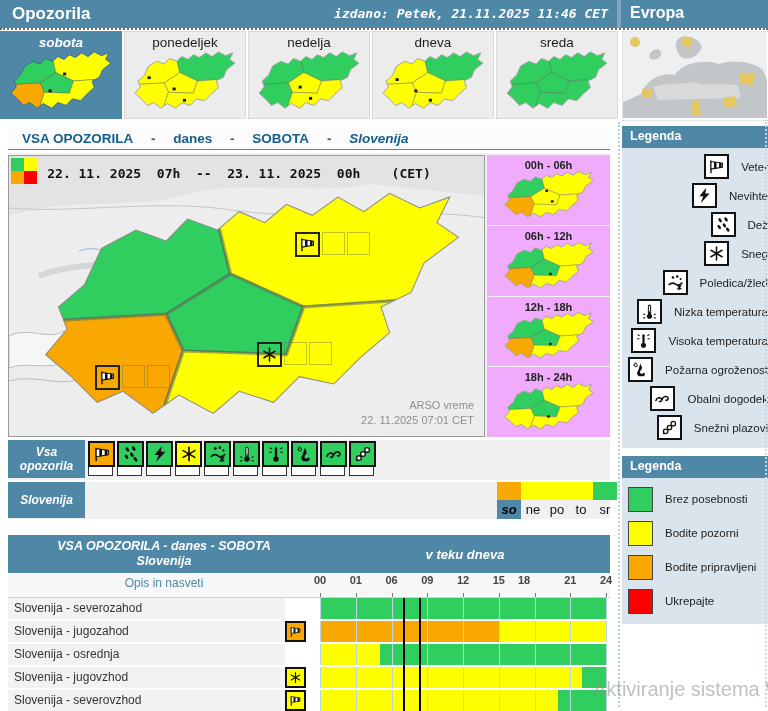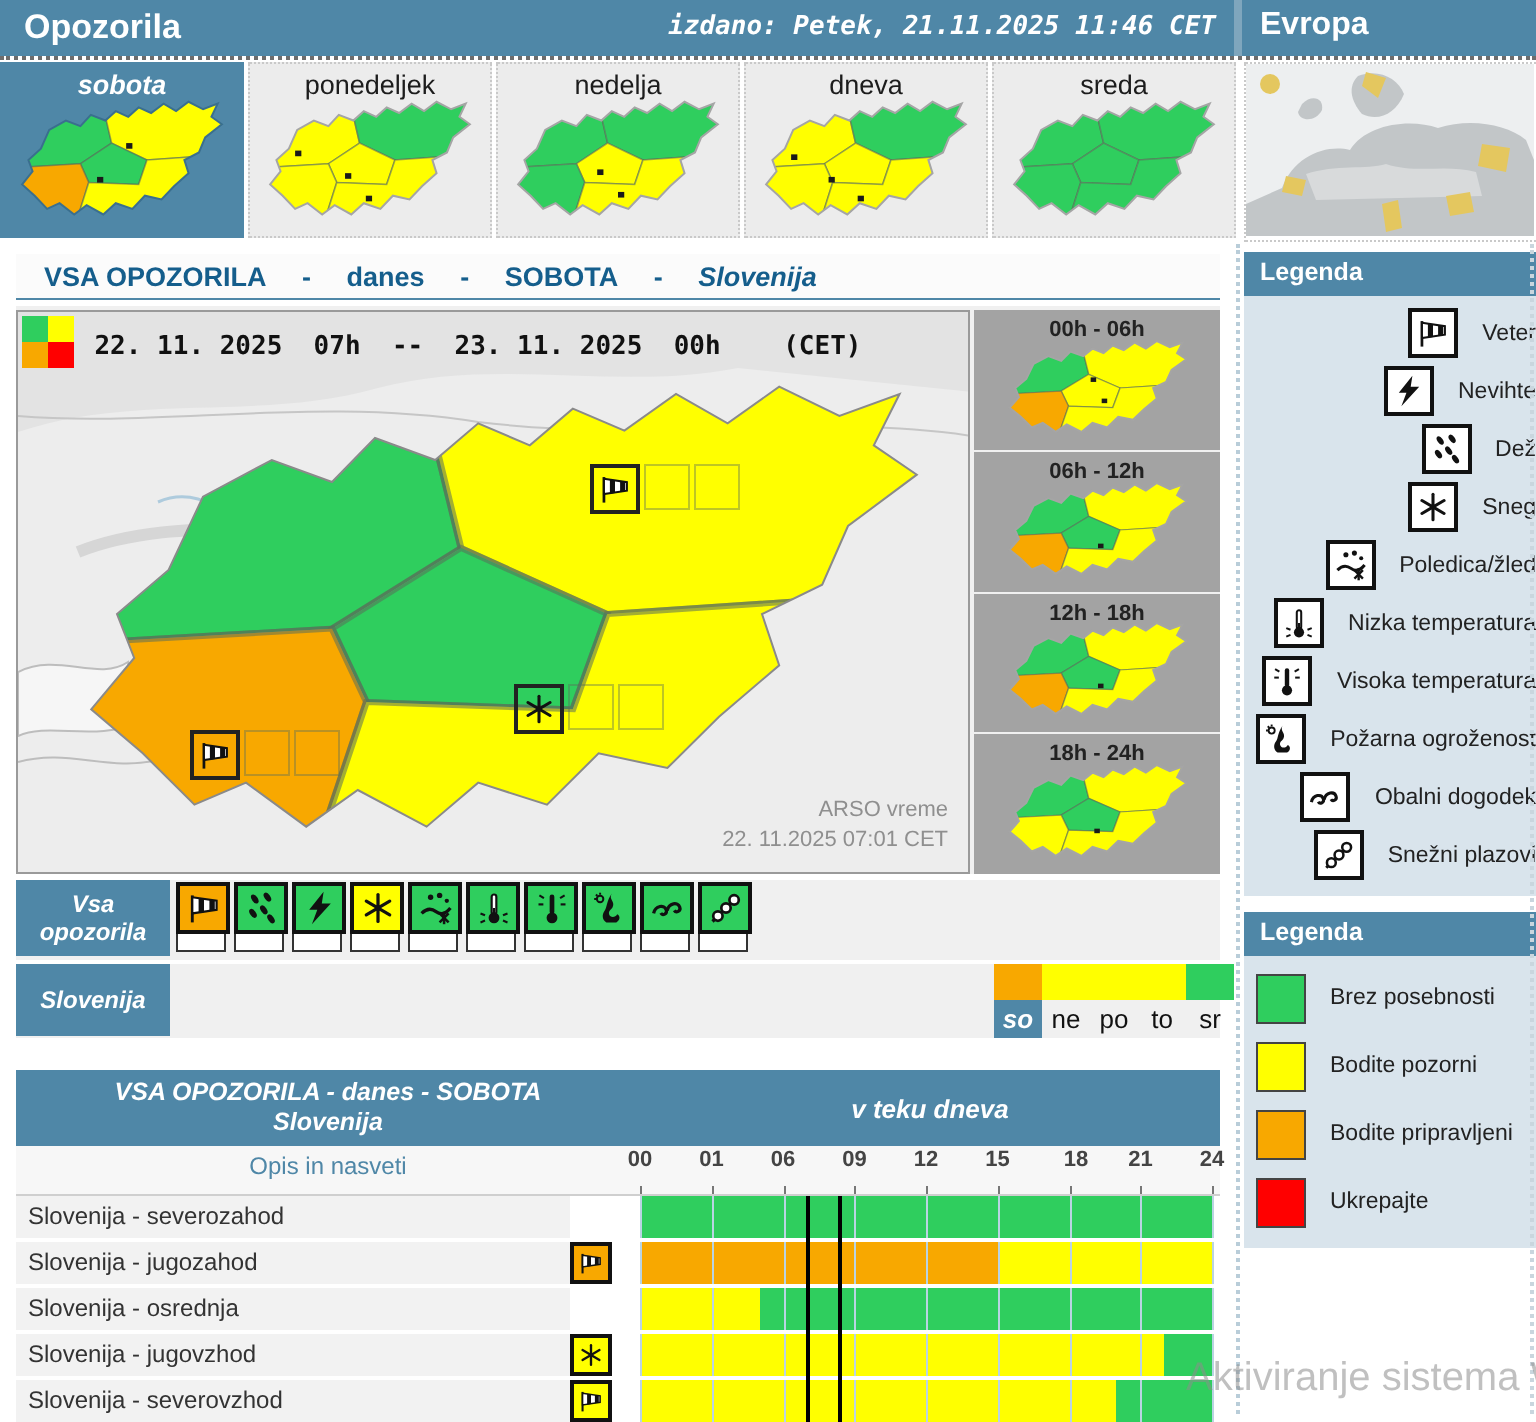--- a/index.html
+++ b/index.html
@@ -35,38 +35,38 @@
   .corner-legend{position:absolute;left:2px;top:2px;width:26px;height:26px;display:grid;
                  grid-template-columns:13px 13px;grid-template-rows:13px 13px;}
   .map-title{position:absolute;left:30px;top:10px;width:400px;text-align:center;font-size:13px;font-weight:bold;
              color:#111;font-family:"DejaVu Sans Mono",monospace;white-space:pre;}
   .map-attrib{position:absolute;right:10px;bottom:8px;text-align:right;font-size:11px;color:#8f8f8f;line-height:15px;}
   .slo-main{position:absolute;left:28px;top:30px;}
   .mapicon{position:absolute;display:flex;}
   .mapicon .ibox{width:21px;height:21px;border:2px solid #222;display:flex;align-items:center;justify-content:center;}
   .mapicon .ghost{width:21px;height:21px;border:1px solid rgba(90,110,90,.4);margin-left:2px;}
   .periods{position:absolute;left:479px;top:2px;width:123px;height:282px;display:flex;flex-direction:column;gap:1px;}
-  .pcell{flex:1;background:#a3a3a3;text-align:center;position:relative;cursor:pointer;}
+  .pcell{flex:1;background:#f0abfc;text-align:center;position:relative;cursor:pointer;}
   .pcell .plabel{font-size:11px;font-weight:bold;color:#222;margin-top:3px;display:inline-block;}
   .pcell .pmap{position:absolute;left:50%;transform:translateX(-50%);bottom:1px;}
   
   .strip1{position:absolute;left:8px;top:440px;width:602px;height:40px;background:#f0f0f0;}
   .blue-label{position:absolute;left:0;top:0;width:77px;background:#4f87a7;color:#fff;font-weight:bold;
               font-style:italic;font-size:12px;display:flex;align-items:center;justify-content:center;text-align:center;}
   .wicons{position:absolute;left:80px;top:1px;display:flex;gap:2px;}
   .wcell{width:27px;cursor:pointer;}
   .wcell .wbox{width:23px;height:22px;border:2px solid #111;display:flex;align-items:center;justify-content:center;}
   .wcell .wsub{width:25px;height:9px;border:1px solid #333;border-top:none;background:#fff;box-sizing:border-box;}
   
   .strip2{position:absolute;left:8px;top:482px;width:602px;height:37px;background:#f0f0f0;}
   .days{position:absolute;left:489px;top:0;display:flex;}
   .day{width:24px;cursor:pointer;}
   .day .dcol{height:18px;}
   .day .dlab{height:19px;text-align:center;font-size:13px;color:#111;line-height:19px;}
-  .day.sel .dlab{background:#4f87a7;color:#ffffff;font-weight:bold;font-style:italic;}
+  .day.sel .dlab{background:#4f87a7;color:#000000;font-weight:bold;font-style:italic;}
   
   .btable{position:absolute;left:8px;top:535px;width:602px;}
   .bhead{display:flex;background:#4f87a7;color:#fff;height:38px;}
   .bhead .bl{width:312px;text-align:center;font-weight:bold;font-style:italic;font-size:12.5px;padding-top:4px;box-sizing:border-box;line-height:15px;}
   .bhead .br{flex:1;display:flex;align-items:center;justify-content:center;font-weight:bold;font-style:italic;font-size:13px;}
   .subhead{position:relative;height:24px;background:#f7f7f7;border-bottom:1px solid #cfcfcf;}
   .subhead .oin{position:absolute;left:0;top:3px;width:312px;text-align:center;color:#4f87a7;font-size:12px;}
   .timelabels{position:absolute;left:312px;top:1px;width:286px;height:23px;}
   .timelabels span{position:absolute;transform:translateX(-50%);font-size:11px;font-weight:bold;color:#444;text-align:right;}
   .timelabels i{position:absolute;bottom:0;width:1px;height:4px;background:#777;}
@@ -552,21 +552,21 @@
           <span style="left:35.75px">01</span>
           <i style="left:35.75px"></i>
           <span style="left:71.5px">06</span>
           <i style="left:71.5px"></i>
           <span style="left:107.25px">09</span>
           <i style="left:107.25px"></i>
           <span style="left:143px">12</span>
           <i style="left:143px"></i>
           <span style="left:178.75px">15</span>
           <i style="left:178.75px"></i>
-          <span style="left:218px">18</span>
+          <span style="left:204px">18</span>
           <i style="left:214.5px"></i>
           <span style="left:250.25px">21</span>
           <i style="left:250.25px"></i>
           <span style="left:286px">24</span>
           <i style="left:286px"></i>
         </div>
     </div>
     <div class="rows" id="rows">
         <div class="trow">
           <div class="rlabel">Slovenija - severozahod</div>

